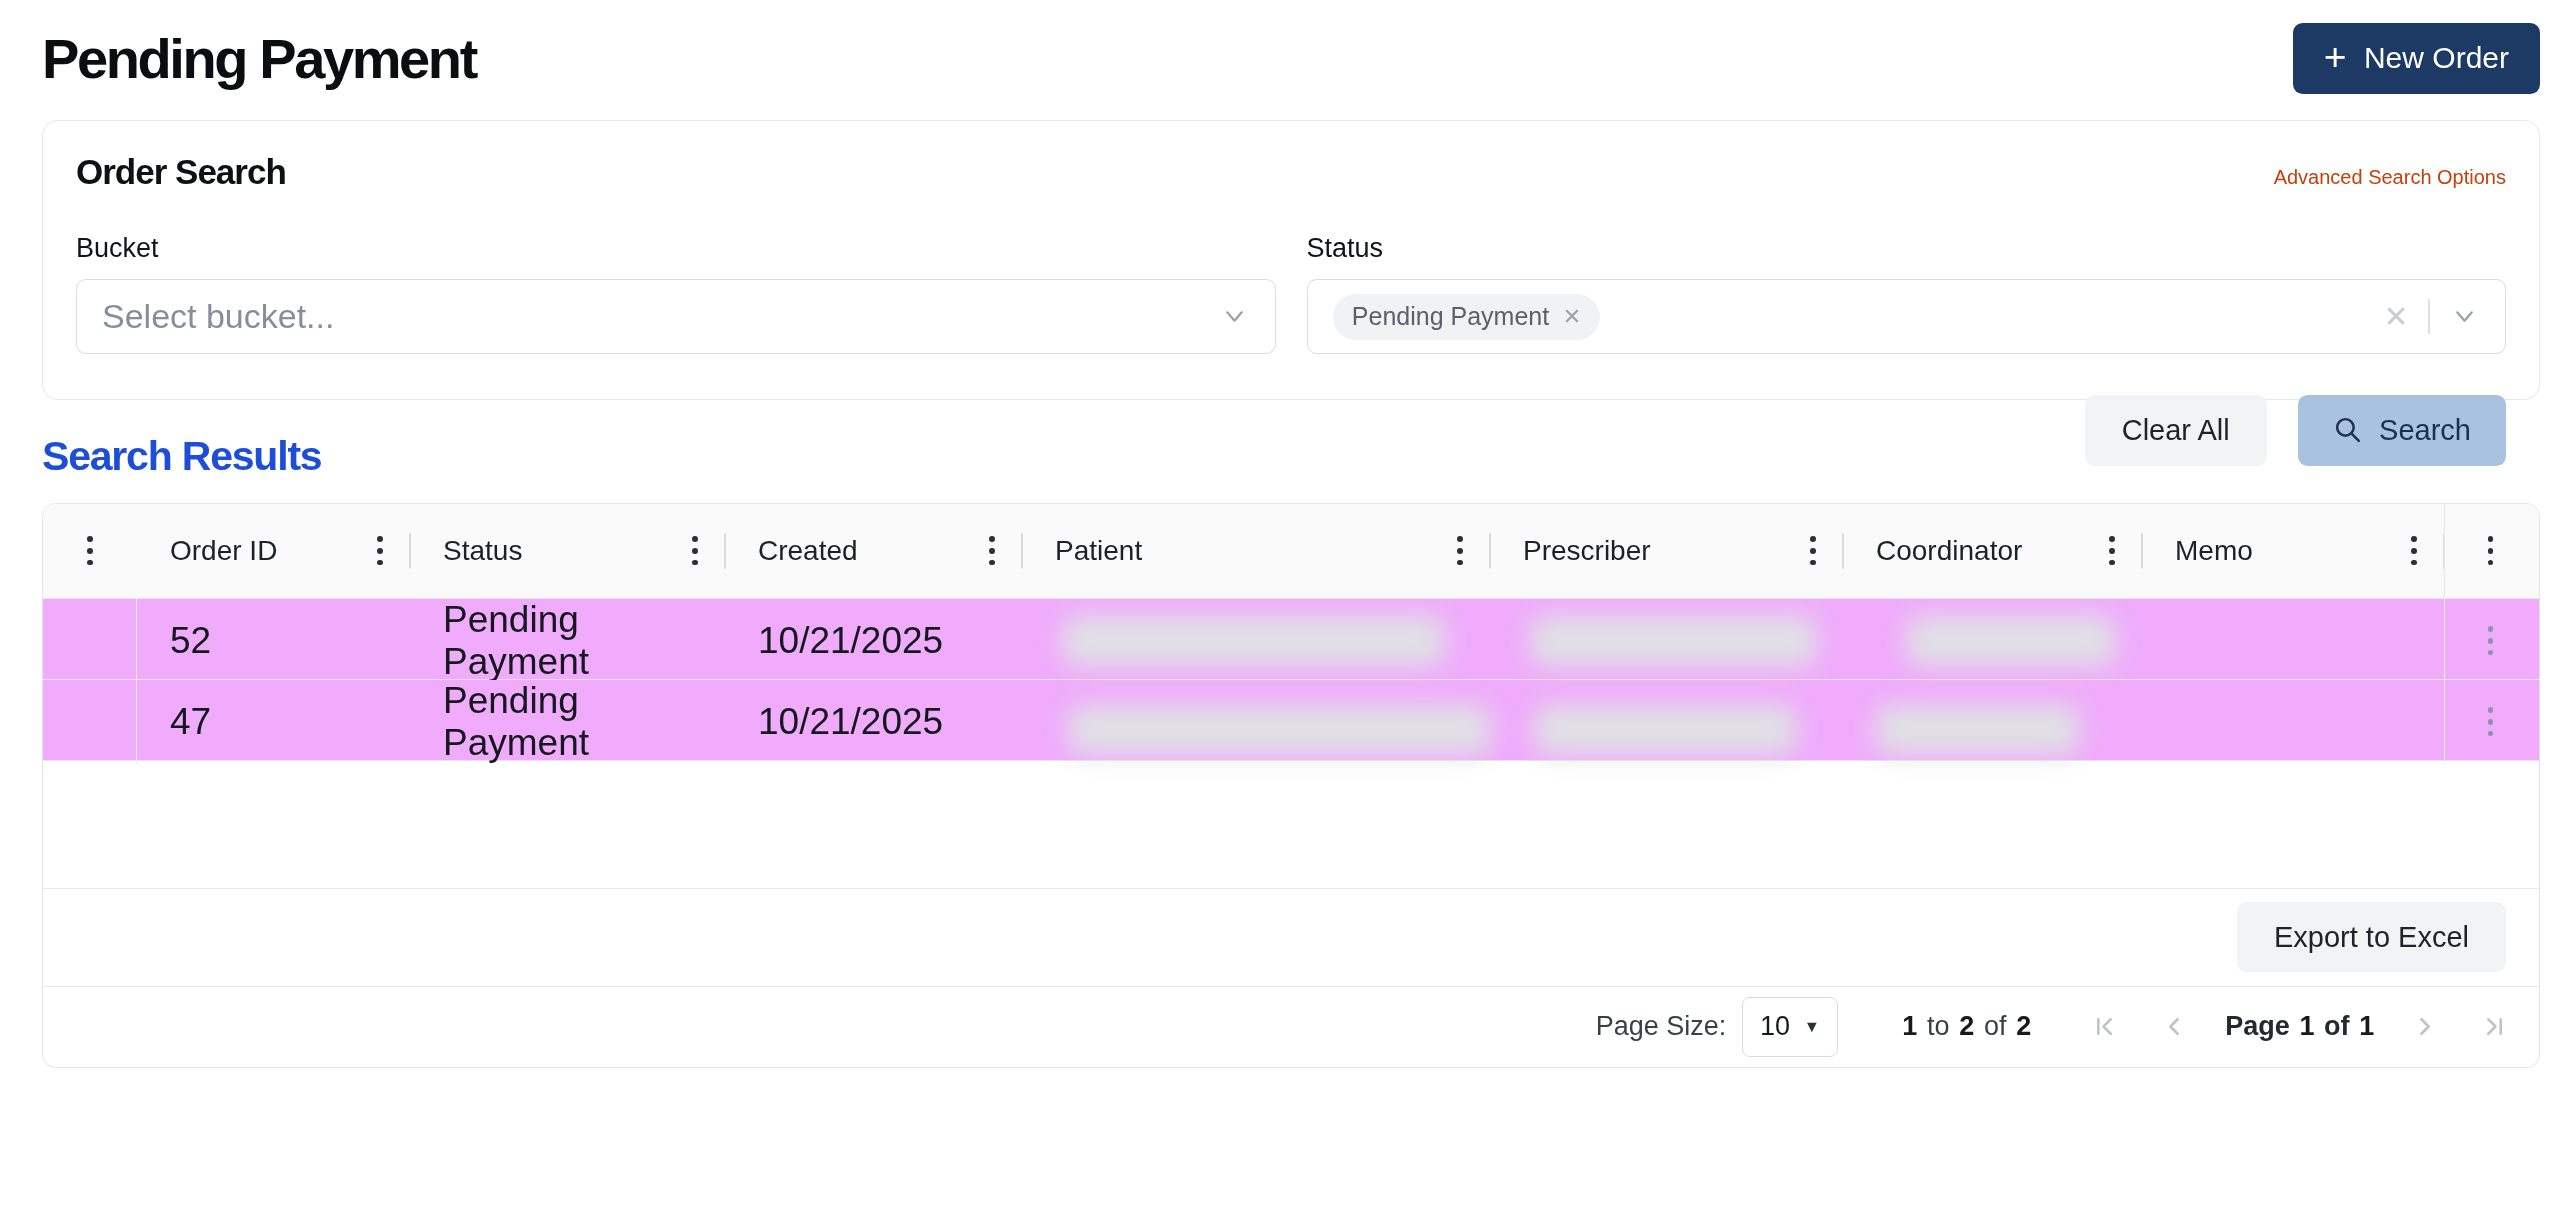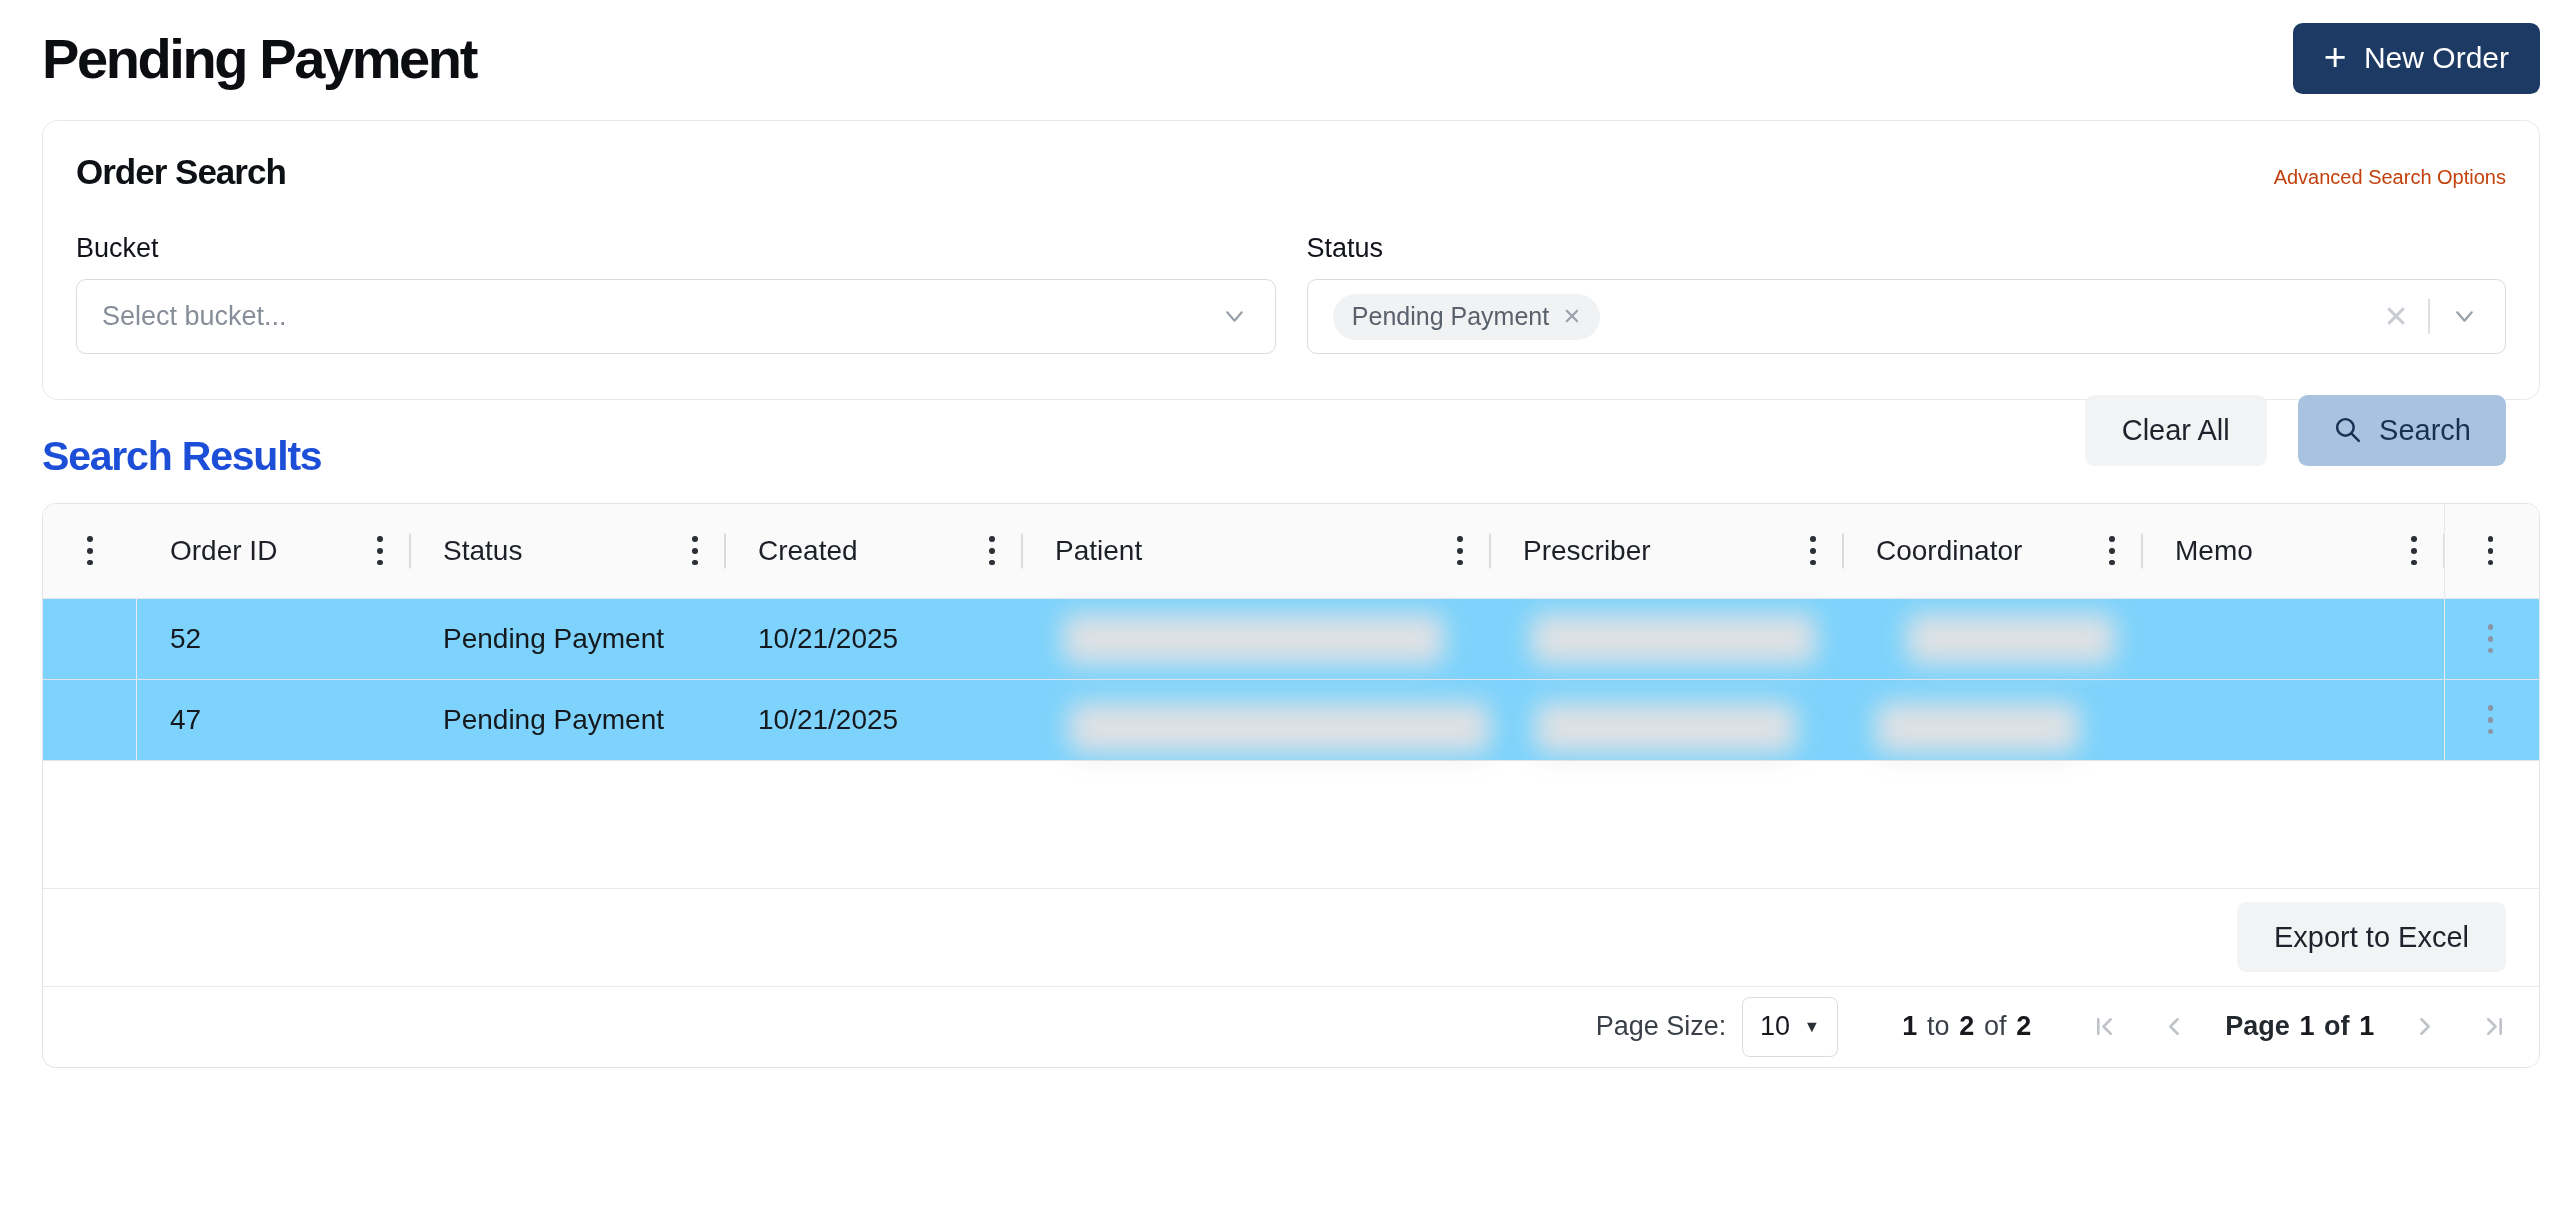--- a/index.html
+++ b/index.html
@@ -30,21 +30,21 @@
   }
   .card-head { display:flex; align-items:baseline; justify-content:space-between; }
   .card-title { font-size:35px; font-weight:800; letter-spacing:-1px; color:#0d1014; }
   .adv-link { font-size:20px; color:#c2410c; cursor:pointer; }
   .fields { display:grid; grid-template-columns:1fr 1fr; gap:31px; margin-top:41px; }
   .field-label { display:block; font-size:27px; font-weight:500; color:#101319; margin-bottom:15.4px; }
   .select {
     height:75px; border:1.9px solid #d8dbdf; border-radius:9.7px; background:#fff;
     display:flex; align-items:center; padding:0 25px; cursor:pointer;
   }
-  .placeholder { font-size:27px; color:#878e99; }
+  .placeholder { font-size:34px; color:#878e99; }
   .chip {
     display:inline-flex; align-items:center; gap:13.5px; background:#f1f2f4;
     border-radius:965px; padding:8.7px 19.3px; font-size:25px; color:#5a616c;
   }
   .chip-x { color:#9aa1ab; font-size:22px; cursor:pointer; line-height:1; }
   .select-icons { margin-left:auto; display:flex; align-items:center; gap:19.3px; }
   .clear-x { color:#c9cdd3; font-size:30px; line-height:1; cursor:pointer; }
   .vdiv { width:1.9px; height:35px; background:#dcdfe3; }
   .card-actions { display:flex; justify-content:flex-end; gap:31px; margin-top:41px; }
   .btn-light { background:#f1f3f5; color:#1d222b; height:71px; padding:0 37px; border-radius:9.7px; font-size:29px; }
@@ -68,21 +68,21 @@
   .hcell.center .kebab { margin:0; }
   .hcell.divided::after {
     content:""; position:absolute; right:-1px; top:50%; transform:translateY(-50%);
     width:1.9px; height:35px; background:#d9dcdf;
   }
   .hcell.actions { border-left:1.9px solid #e5e7ea; }
   .kebab { display:flex; flex-direction:column; gap:5.8px; cursor:pointer; padding:5.8px; }
   .kebab .dot { width:5.8px; height:5.8px; border-radius:50%; background:#2b2f36; }
   .kebab.muted .dot { background:#8c94a6; }
 
-  .grow { height:81px; border-bottom:1.9px solid #e2e4e8; align-items:center; font-size:28px; color:#15181d; flex:none; background:#7dd3fc; }
+  .grow { height:81px; border-bottom:1.9px solid #e2e4e8; align-items:center; font-size:37px; color:#15181d; flex:none; background:#f0abfc; }
   .rcell { display:flex; align-items:center; height:100%; padding-left:33px; }
   .rcell.c0 { border-right:1.9px solid #eaebee; padding-left:0; }
   .rcell.actions { border-left:1.9px solid #eaebee; justify-content:center; padding-left:0; }
   .blob { height:50px; border-radius:9.7px; background:#dfe1e4; filter:blur(12.6px); }
 
   .filler { flex:1; }
   .export-band { border-top:1.9px solid #e7e9ec; height:98px; flex:none; display:flex; align-items:center; justify-content:flex-end; padding-right:33px; }
   .paging-band {
     border-top:1.9px solid #e7e9ec; height:81px; flex:none; display:flex; align-items:center;
     justify-content:flex-end; padding-right:29px; font-size:27px; color:#3a3f47;

